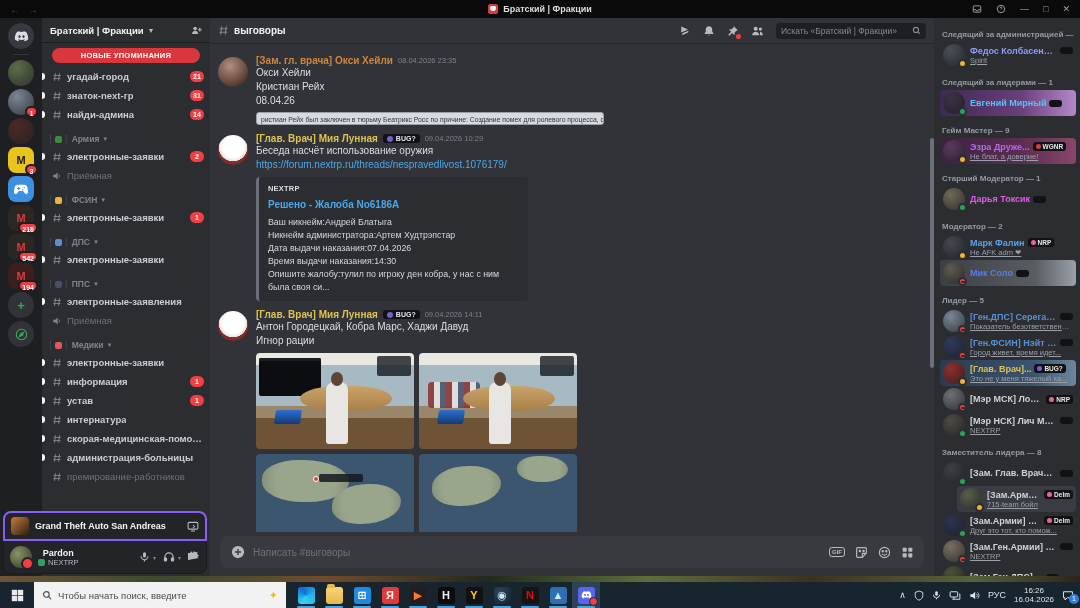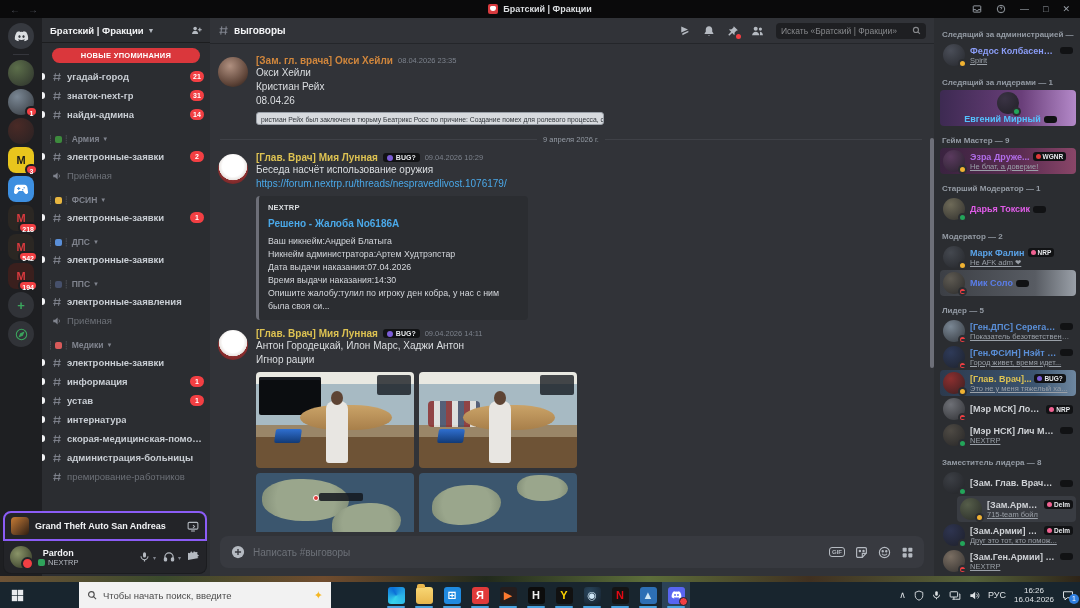--- a/index.html
+++ b/index.html
@@ -142,29 +142,29 @@
   .member .mav .pres { position:absolute; right:-2px; bottom:-2px; width:9px; height:9px; border-radius:50%; border:2px solid #2b2d31; }
   .pres.online { background:#23a55a; } .pres.idle { background:#f0b232; } .pres.dnd { background:#f23f43; }
   .pres.dnd:after { content:""; position:absolute; left:1px; top:2.4px; width:5px; height:1.6px; background:#2b2d31; border-radius:1px; }
   .member .minfo { margin-left:5px; min-width:0; flex:1; }
   .member .nrow { display:flex; align-items:center; gap:3px; min-width:0; }
   .member .mname { font-size:9px; font-weight:bold; white-space:nowrap; overflow:hidden; text-overflow:ellipsis; }
   .member .mstatus { color:#9aa0a8; font-size:7.5px; white-space:nowrap; overflow:hidden; text-overflow:ellipsis;text-decoration:underline; }
   .member .ubadge { background:#111214; color:#e8eaed; font-size:6.5px; font-weight:bold; border-radius:3px; padding:1px 3px;
       display:flex; align-items:center; gap:2px; flex:0 0 auto; }
   .member .ubadge .bdot { width:5px; height:5px; border-radius:50%; display:inline-block; }
-  .banner-purple { background:linear-gradient(90deg,#3d2a52,#6a3f7a 60%,#b489c9);flex-direction:column; }
+  .banner-purple { background:linear-gradient(90deg,#3d2a52,#6a3f7a 60%,#b489c9); }
   .banner-violet { background:linear-gradient(90deg,#3a2340,#5c2d52 60%,#8a4668); }
   .banner-gray { background:linear-gradient(90deg,#3c3f45,#585c63 70%,#9aa0a8); }
   .banner-blue { background:linear-gradient(90deg,#2c3a4e,#3c5570 70%,#6e87a0); }
   .banner-hl { background:#393c42;margin-left:17px; }
 
   
   .game-strip { height:6px; flex:0 0 6px; background:linear-gradient(90deg,#6e5336,#3a4a2c 15%,#704c2e 30%,#222a1c 45%,#5d6e3a 60%,#403020 75%,#56633a 90%,#2e2418); }
-  .taskbar { height:26px; flex:0 0 26px; background:#18252e; display:flex; align-items:stretch; color:#e8eaed;gap:45px; }
+  .taskbar { height:26px; flex:0 0 26px; background:#18252e; display:flex; align-items:stretch; color:#e8eaed; }
   .tb-start { width:34px; display:flex; align-items:center; justify-content:center; }
   .tb-search { width:252px; background:#f2f2f2; display:flex; align-items:center; gap:6px; padding:0 8px; color:#4b4b4b; font-size:9.5px; }
   .tb-search .spark { margin-left:auto; color:#f5b724; font-size:11px; }
   .tb-apps { display:flex; align-items:stretch; margin-left:6px; }
   .tb-app { width:28px; display:flex; align-items:center; justify-content:center; position:relative; }
   .tb-app:after { content:""; position:absolute; left:5px; right:5px; bottom:0; height:2px; background:#4aa3e0; border-radius:1px; }
   .tb-app.active { background:#2c4357; }
   .tb-app .aic { width:17px; height:17px; display:flex; align-items:center; justify-content:center; font-size:11px; font-weight:bold; border-radius:3px; }
   .tb-app .abadge { position:absolute; right:2px; bottom:2px; width:9px; height:9px; border-radius:50%; background:#f23f43; border:1px solid #18252e; }
   .a-edge { border-radius:50%; background:conic-gradient(from 210deg,#35d2eb,#0b6fd7,#2bb3e8,#35d2eb); color:transparent; }
@@ -589,23 +589,20 @@
               <span class="mauthor" style="color:#d0863c">[Зам. гл. врача] Окси Хейли</span>
               <span class="mtime">08.04.2026 23:35</span>
             </div>
             <div class="mtext">Окси Хейли</div>
             <div class="mtext">Кристиан Рейх</div>
             <div class="mtext">08.04.26</div>
             <div class="strip">ристиан Рейх был заключен в тюрьму Беатрикс Росс по причине: Создание помех для ролевого процесса, стадия №1</div>
           </div>
         </div>
 
-        <div class="divider">
-            <span>9 апреля 2026 г.</span>
-          </div>
 
         <div class="msg">
           <span class="avatar av-miya"></span>
           <div class="mbody">
             <div class="mline1">
               <span class="mauthor" style="color:#ddc252">[Глав. Врач] Мия Лунная</span>
               <span class="mbadge">
                   <span class="bdot"></span>
                   <span>BUG?</span>
                 </span>
@@ -631,21 +628,21 @@
           <span class="avatar av-miya"></span>
           <div class="mbody">
             <div class="mline1">
               <span class="mauthor" style="color:#ddc252">[Глав. Врач] Мия Лунная</span>
               <span class="mbadge">
                   <span class="bdot"></span>
                   <span>BUG?</span>
                 </span>
               <span class="mtime">09.04.2026 14:11</span>
             </div>
-            <div class="mtext">Антон Городецкай, Илон Марс, Хаджи Антон</div>
+            <div class="mtext">Антон Городецкай, Кобра Марс, Хаджи Давуд</div>
             <div class="mtext">Игнор рации</div>
             <div class="imggrid">
               <div class="imgcell scene chatov">
                   <span class="table"></span>
                   <span class="person"></span>
                   <span class="laptop"></span>
                   <span class="hud"></span>
                 </div>
               <div class="imgcell scene crowd">
                   <span class="ppl"></span>

